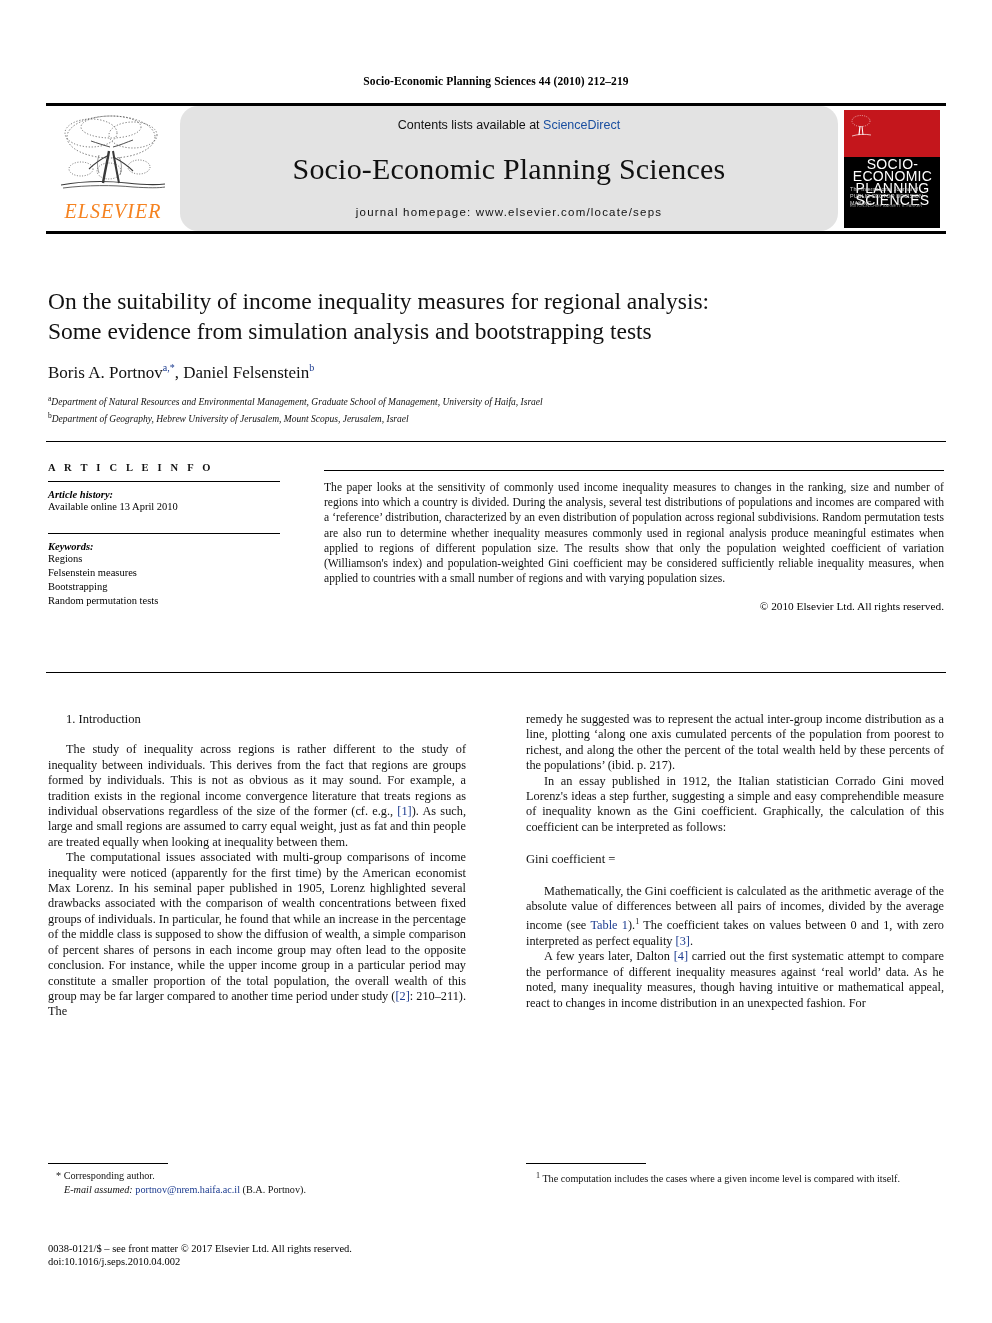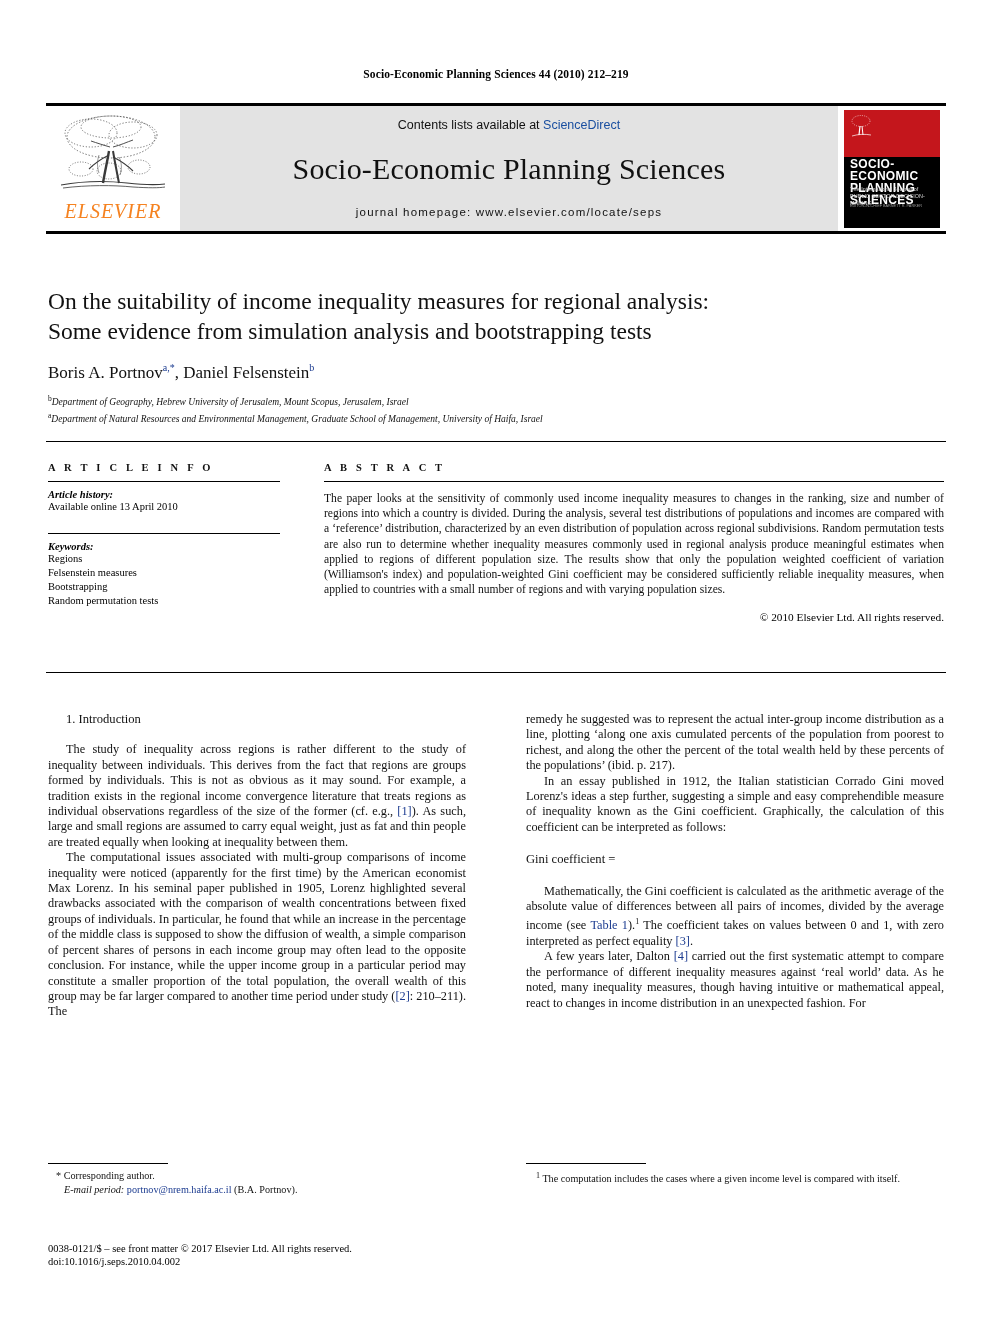--- a/index.html
+++ b/index.html
@@ -18,21 +18,21 @@
   .page {
     position: relative;
     width: 992px;
     height: 1323px;
     box-sizing: border-box;
   }
 
   
   .running-head {
     position: absolute;
-    top: 68px;
+    top: 75px;
     left: 0;
     width: 992px;
     text-align: center;
     font-family: "Liberation Serif", serif;
     font-weight: bold;
     font-size: 11.5px;
     letter-spacing: .1px;
   }
 
   
@@ -73,20 +73,21 @@
   }
   .masthead-center {
     flex: 1 1 auto;
     background: #e3e3e3;
     display: flex;
     flex-direction: column;
     align-items: center;
     justify-content: space-between;
     padding: 12px 0 13px 0;
     box-sizing: border-box;
+    border-radius: 18px;
   }
   .contents-line {
     font-family: "Liberation Sans", sans-serif;
     font-size: 12.5px;
     color: #111;
   }
   .contents-line .sd {
     color: #1a4fa0;
   }
   .journal-title {
@@ -124,24 +125,25 @@
   .cover-tree {
     position: absolute;
     top: 3px; left: 6px;
     width: 22px; height: 26px;
   }
   .cover-t1 {
     position: absolute;
     top: 48px; left: 6px; right: 5px;
     color: #fff;
     font-family: "Liberation Sans", sans-serif;
-    font-weight: bold;
-    font-size: 12px;
+    font-weight: normal;
+    font-size: 14px;
     line-height: 12px;
     letter-spacing: .3px;
+    text-align: center;
   }
   .cover-t2 {
     position: absolute;
     top: 76px; left: 6px; right: 5px;
     color: #d8d8d8;
     font-family: "Liberation Sans", sans-serif;
     font-size: 5.4px;
     line-height: 7px;
     letter-spacing: .1px;
   }
@@ -413,42 +415,41 @@
 
   <div class="title-block">
     <h1 class="art-title">
       <span>On the suitability of income inequality measures for regional analysis:</span><br>
       <span>Some evidence from simulation analysis and bootstrapping tests</span>
     </h1>
     <div class="authors">
       <span>Boris A. Portnov</span><sup>a,*</sup><span>, </span><span>Daniel Felsenstein</span><sup>b</sup>
     </div>
     <div class="affil">
+      <div><sup>a</sup><span>Department of Natural Resources and Environmental Management, Graduate School of Management, University of Haifa, Israel</span></div>
       <div><sup>b</sup><span>Department of Geography, Hebrew University of Jerusalem, Mount Scopus, Jerusalem, Israel</span></div>
-      <div><sup>a</sup><span>Department of Natural Resources and Environmental Management, Graduate School of Management, University of Haifa, Israel</span></div>
     </div>
   </div>
 
   <div class="info-rule-top"></div>
 
   <div class="info-col">
     <div class="sec-head">A R T I C L E   I N F O</div>
     <div class="rule"></div>
     <div class="info-sub">Article history:</div>
     <div class="info-line">Available online 13 April 2010</div>
     <div class="kw-rule"></div>
     <div class="info-sub">Keywords:</div>
     <div class="info-line">Regions</div>
     <div class="info-line">Felsenstein measures</div>
     <div class="info-line">Bootstrapping</div>
     <div class="info-line">Random permutation tests</div>
   </div>
 
   <div class="abs-col">
-    <div class="sec-head">A B S T R A C T</div>
     <div class="rule"></div>
     <div class="abs-text">The paper looks at the sensitivity of commonly used income inequality measures to changes in the ranking, size and number of regions into which a country is divided. During the analysis, several test distributions of populations and incomes are compared with a ‘reference’ distribution, characterized by an even distribution of population across regional subdivisions. Random permutation tests are also run to determine whether inequality measures commonly used in regional analysis produce meaningful estimates when applied to regions of different population size. The results show that only the population weighted coefficient of variation (Williamson's index) and population-weighted Gini coefficient may be considered sufficiently reliable inequality measures, when applied to countries with a small number of regions and with varying population sizes.</div>
     <div class="copyright">© 2010 Elsevier Ltd. All rights reserved.</div>
   </div>
 
   <div class="info-rule-bottom"></div>
 
   <div class="col col-left">
     <h2 class="body-head">1. Introduction</h2>
     <p><span>The study of inequality across regions is rather different to the study of inequality between individuals. This derives from the fact that regions are groups formed by individuals. This is not as obvious as it may sound. For example, a tradition exists in the regional income convergence literature that treats regions as individual observations regardless of the size of the former (cf. e.g., </span><span class="ref">[1]</span><span>). As such, large and small regions are assumed to carry equal weight, just as fat and thin people are treated equally when looking at inequality between them.</span></p>
@@ -463,21 +464,21 @@
       <span>Gini coefficient =</span>
     </div>
 
     <p><span>Mathematically, the Gini coefficient is calculated as the arithmetic average of the absolute value of differences between all pairs of incomes, divided by the average income (see </span><span class="ref">Table 1</span><span>).</span><sup class="fn">1</sup><span> The coefficient takes on values between 0 and 1, with zero interpreted as perfect equality </span><span class="ref">[3]</span><span>.</span></p>
     <p><span>A few years later, Dalton </span><span class="ref">[4]</span><span> carried out the first systematic attempt to compare the performance of different inequality measures against ‘real world’ data. As he noted, many inequality measures, though having intuitive or mathematical appeal, react to changes in income distribution in an unexpected fashion. For</span></p>
   </div>
 
   <div class="footnote fn-left">
     <div class="fnrule"></div>
     <div class="ln">* Corresponding author.</div>
-    <div class="ln2"><span>E-mail period:</span> <span class="mail">portnov@nrem.haifa.ac.il</span><span class="tail"> (B.A. Portnov).</span></div>
+    <div class="ln2"><span>E-mail assumed:</span> <span class="mail">portnov@nrem.haifa.ac.il</span><span class="tail"> (B.A. Portnov).</span></div>
   </div>
 
   <div class="footnote fn-right">
     <div class="fnrule"></div>
     <div class="ln"><sup class="fn">1</sup> <span>The computation includes the cases where a given income level is compared with itself.</span></div>
   </div>
 
   <div class="issn">
     <div>0038-0121/$ – see front matter © 2017 Elsevier Ltd. All rights reserved.</div>
     <div>doi:10.1016/j.seps.2010.04.002</div>

